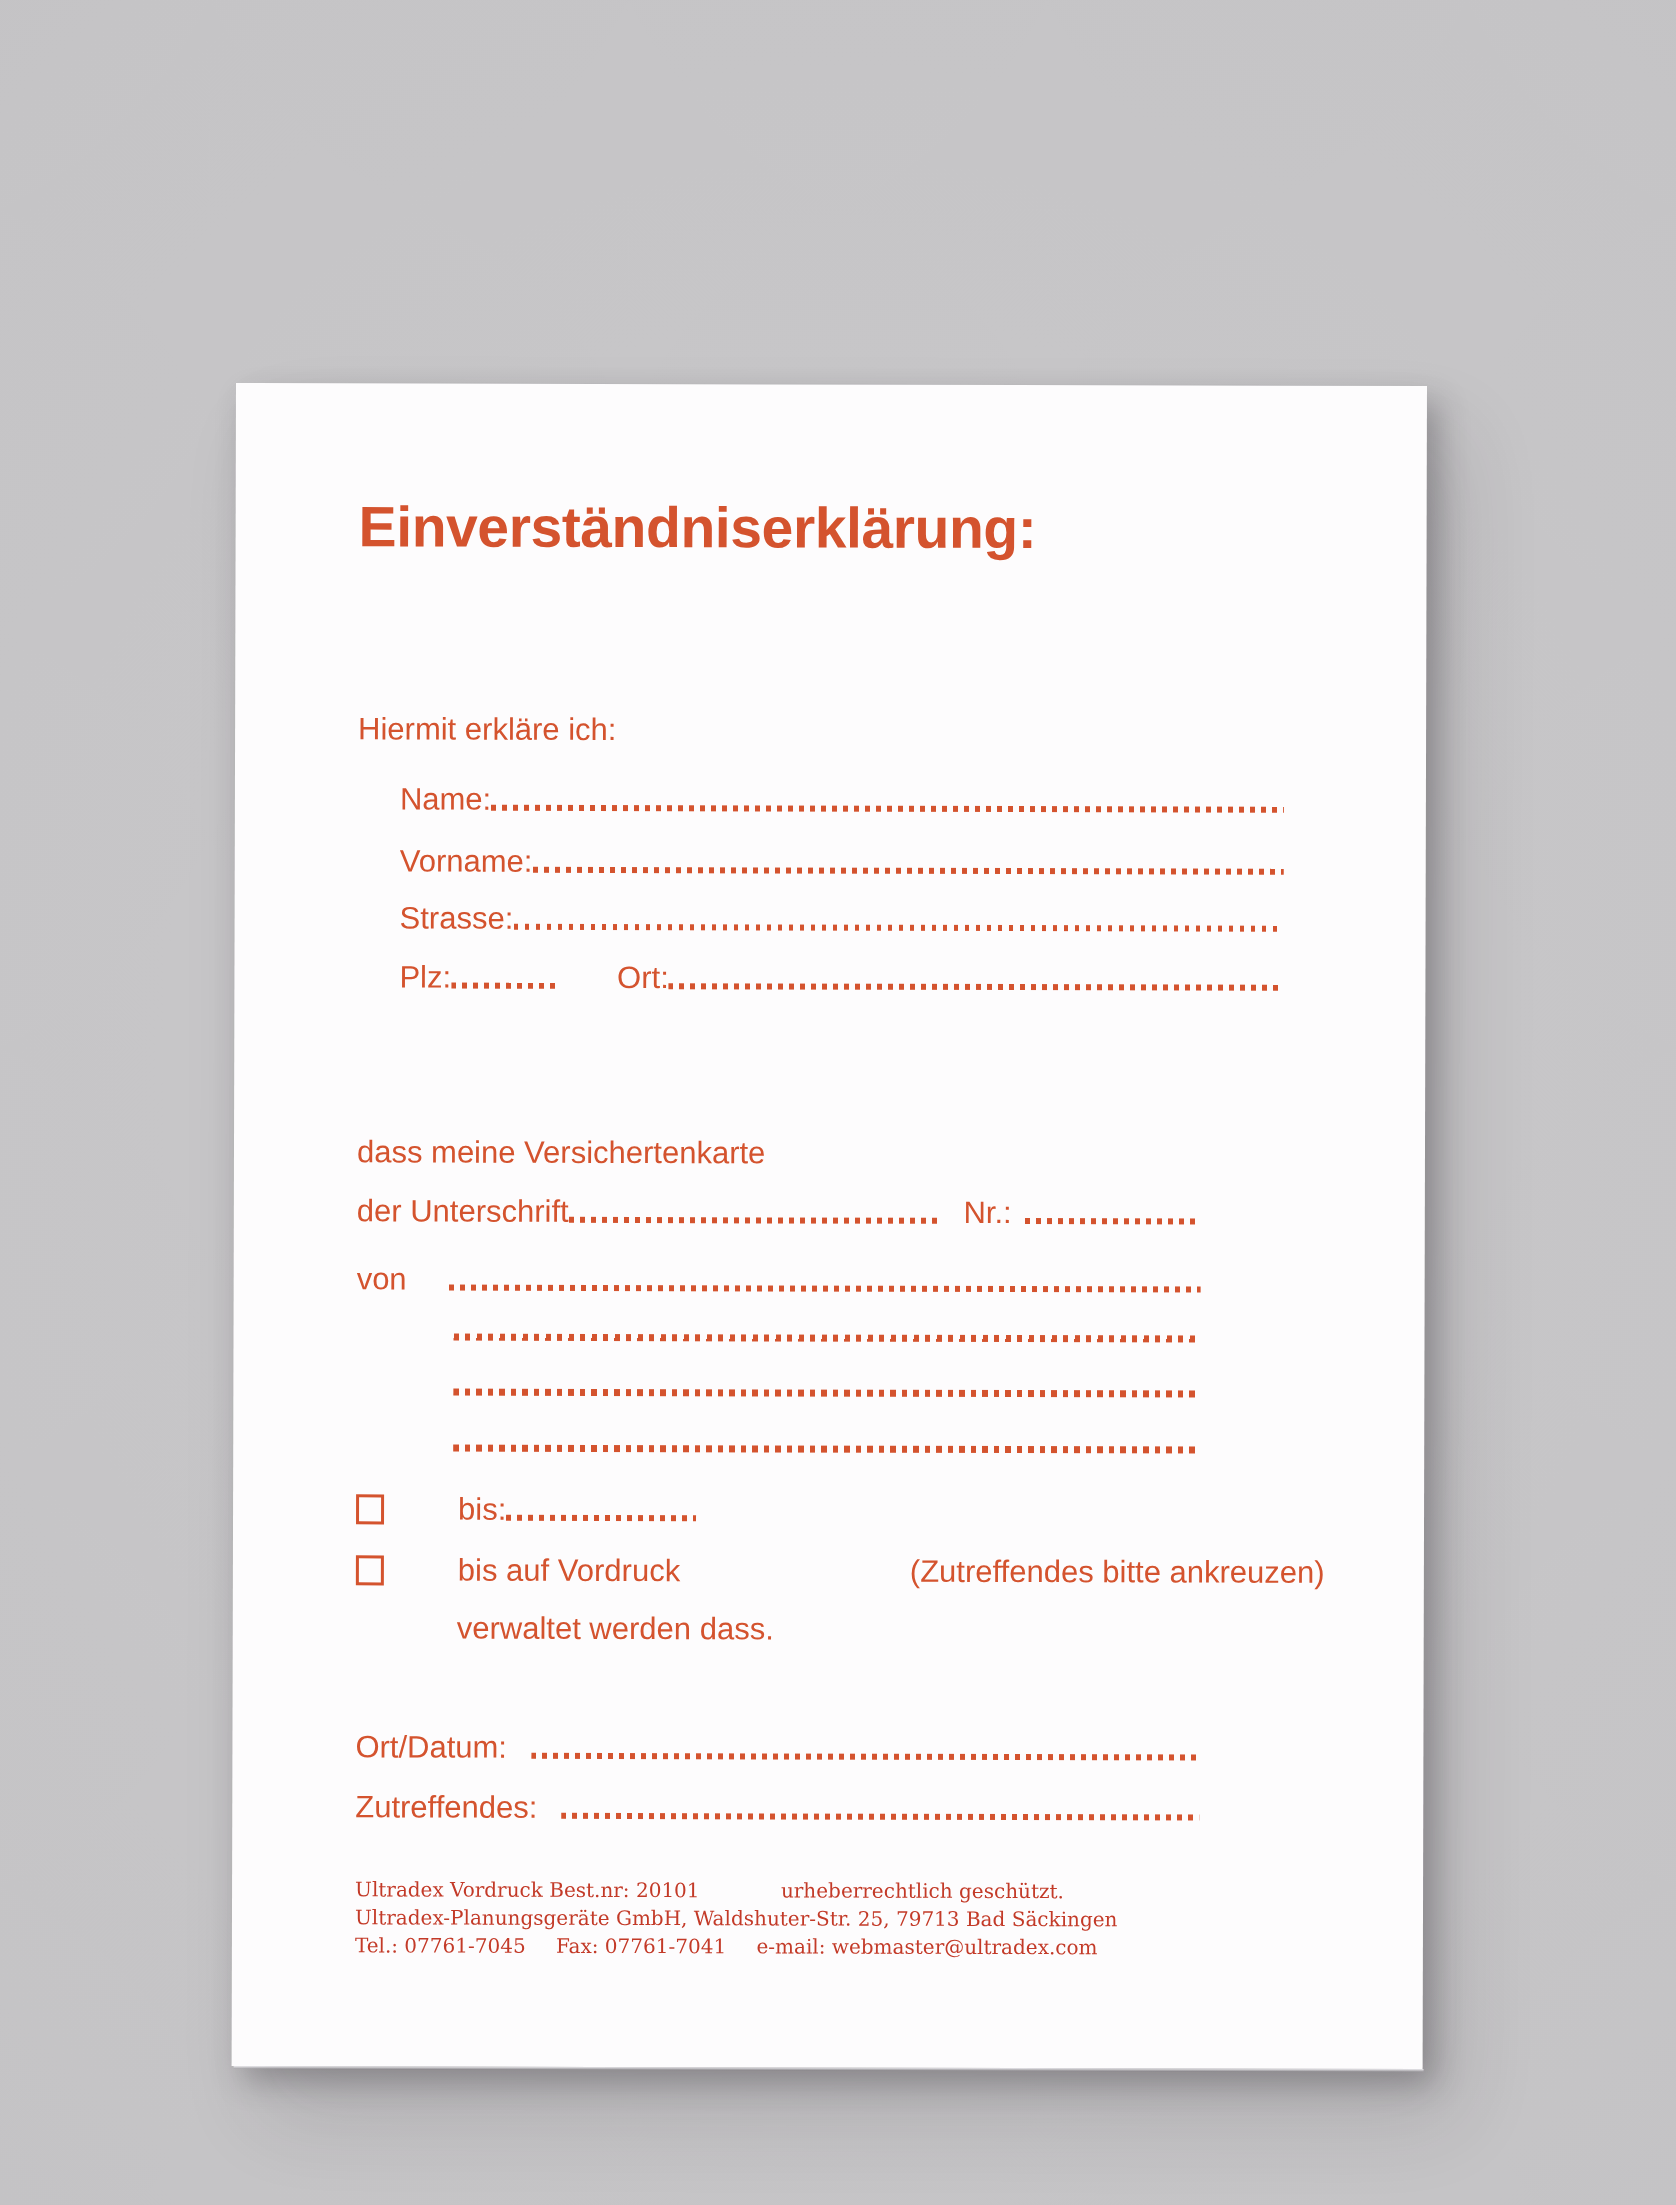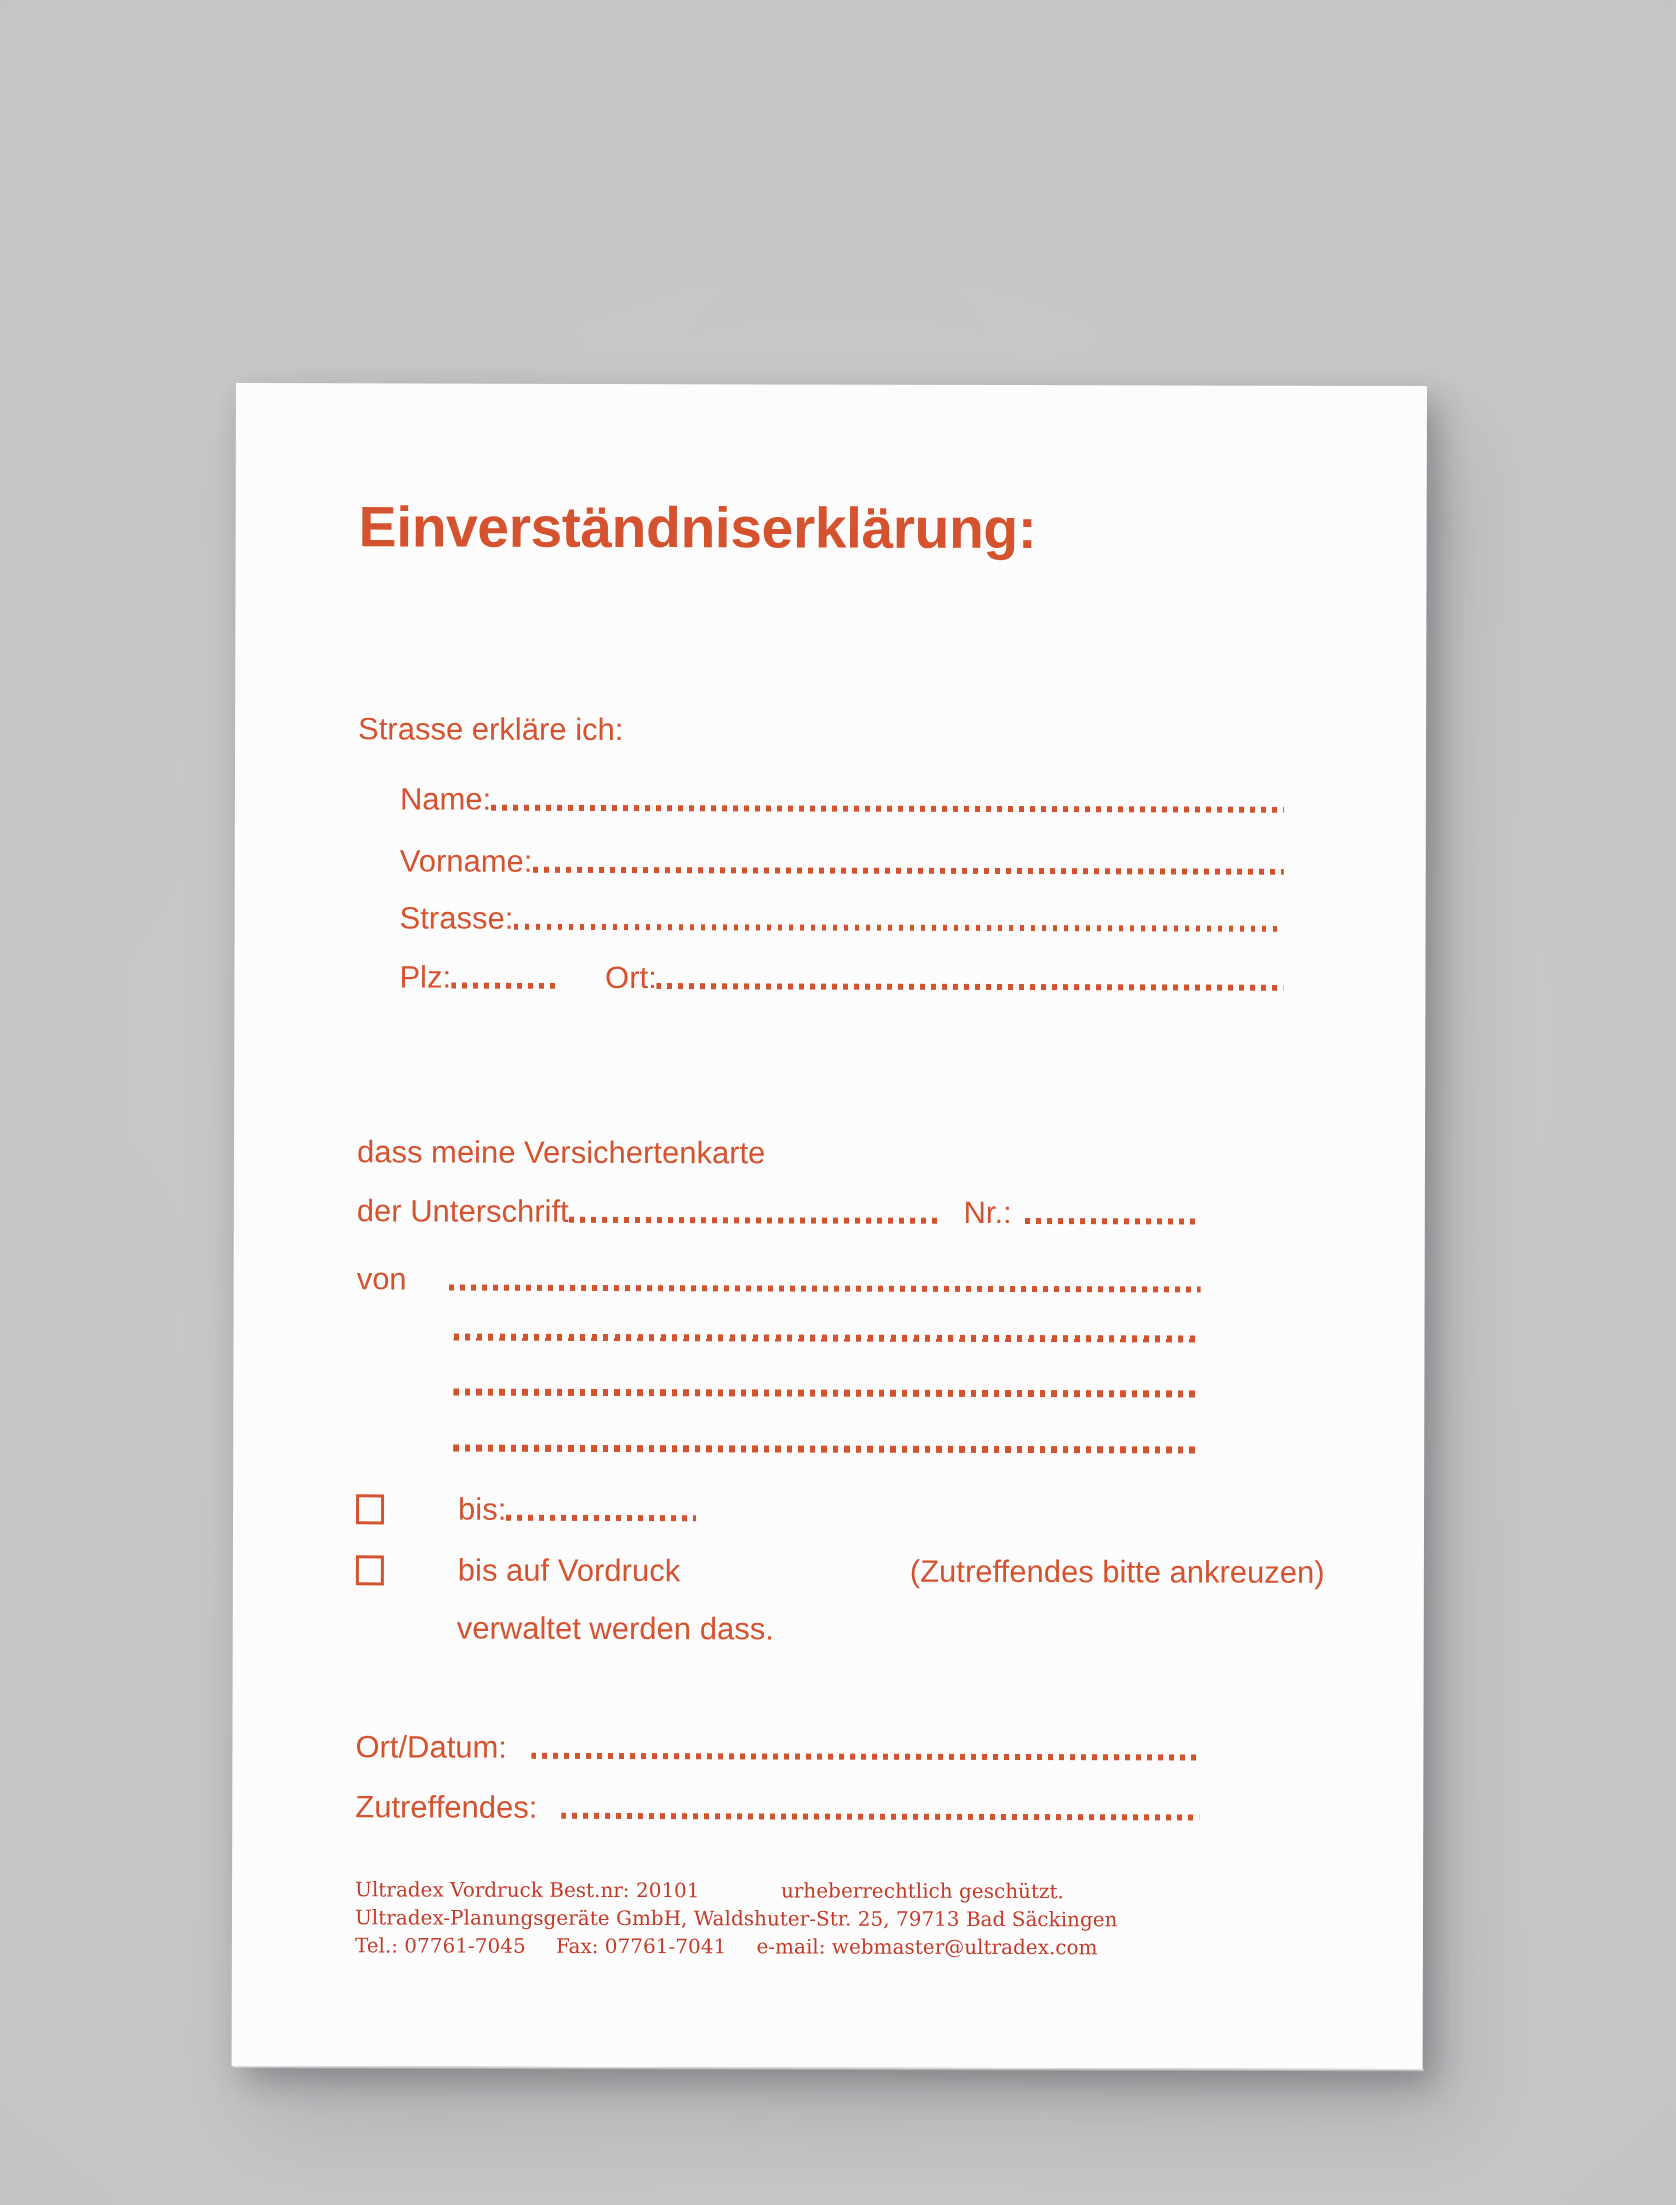--- a/index.html
+++ b/index.html
@@ -58,42 +58,42 @@
 </style>
 </head>
 <body style="background-color: rgb(198, 197, 200);">
 
 <div class="stage">
   <div class="paper">
 
     <h1 class="title">Einverständniserklärung:</h1>
 
     <div class="row" style="top:325px">
-      <span>Strasse erkläre ich:</span>
+      <span>Hiermit erkläre ich:</span>
     </div>
 
     <div class="row indent" style="top:395px">
       <span>Name:</span>
       <span class="dots grow"></span>
     </div>
 
     <div class="row indent" style="top:457px">
       <span>Vorname:</span>
       <span class="dots grow"></span>
     </div>
 
     <div class="row indent" style="top:514px">
       <span>Strasse:</span>
       <span class="dots grow"></span>
     </div>
 
     <div class="row indent" style="top:573px">
       <span>Plz:</span>
       <span class="dots" style="width:106px"></span>
-      <span style="margin-left:48px">Ort:</span>
+      <span style="margin-left:60px">Ort:</span>
       <span class="dots grow"></span>
     </div>
 
     <div class="row" style="top:748px">
       <span>dass meine Versichertenkarte</span>
     </div>
 
     <div class="row right-narrow" style="top:807px">
       <span>der Unterschrift</span>
       <span class="dots grow"></span>

